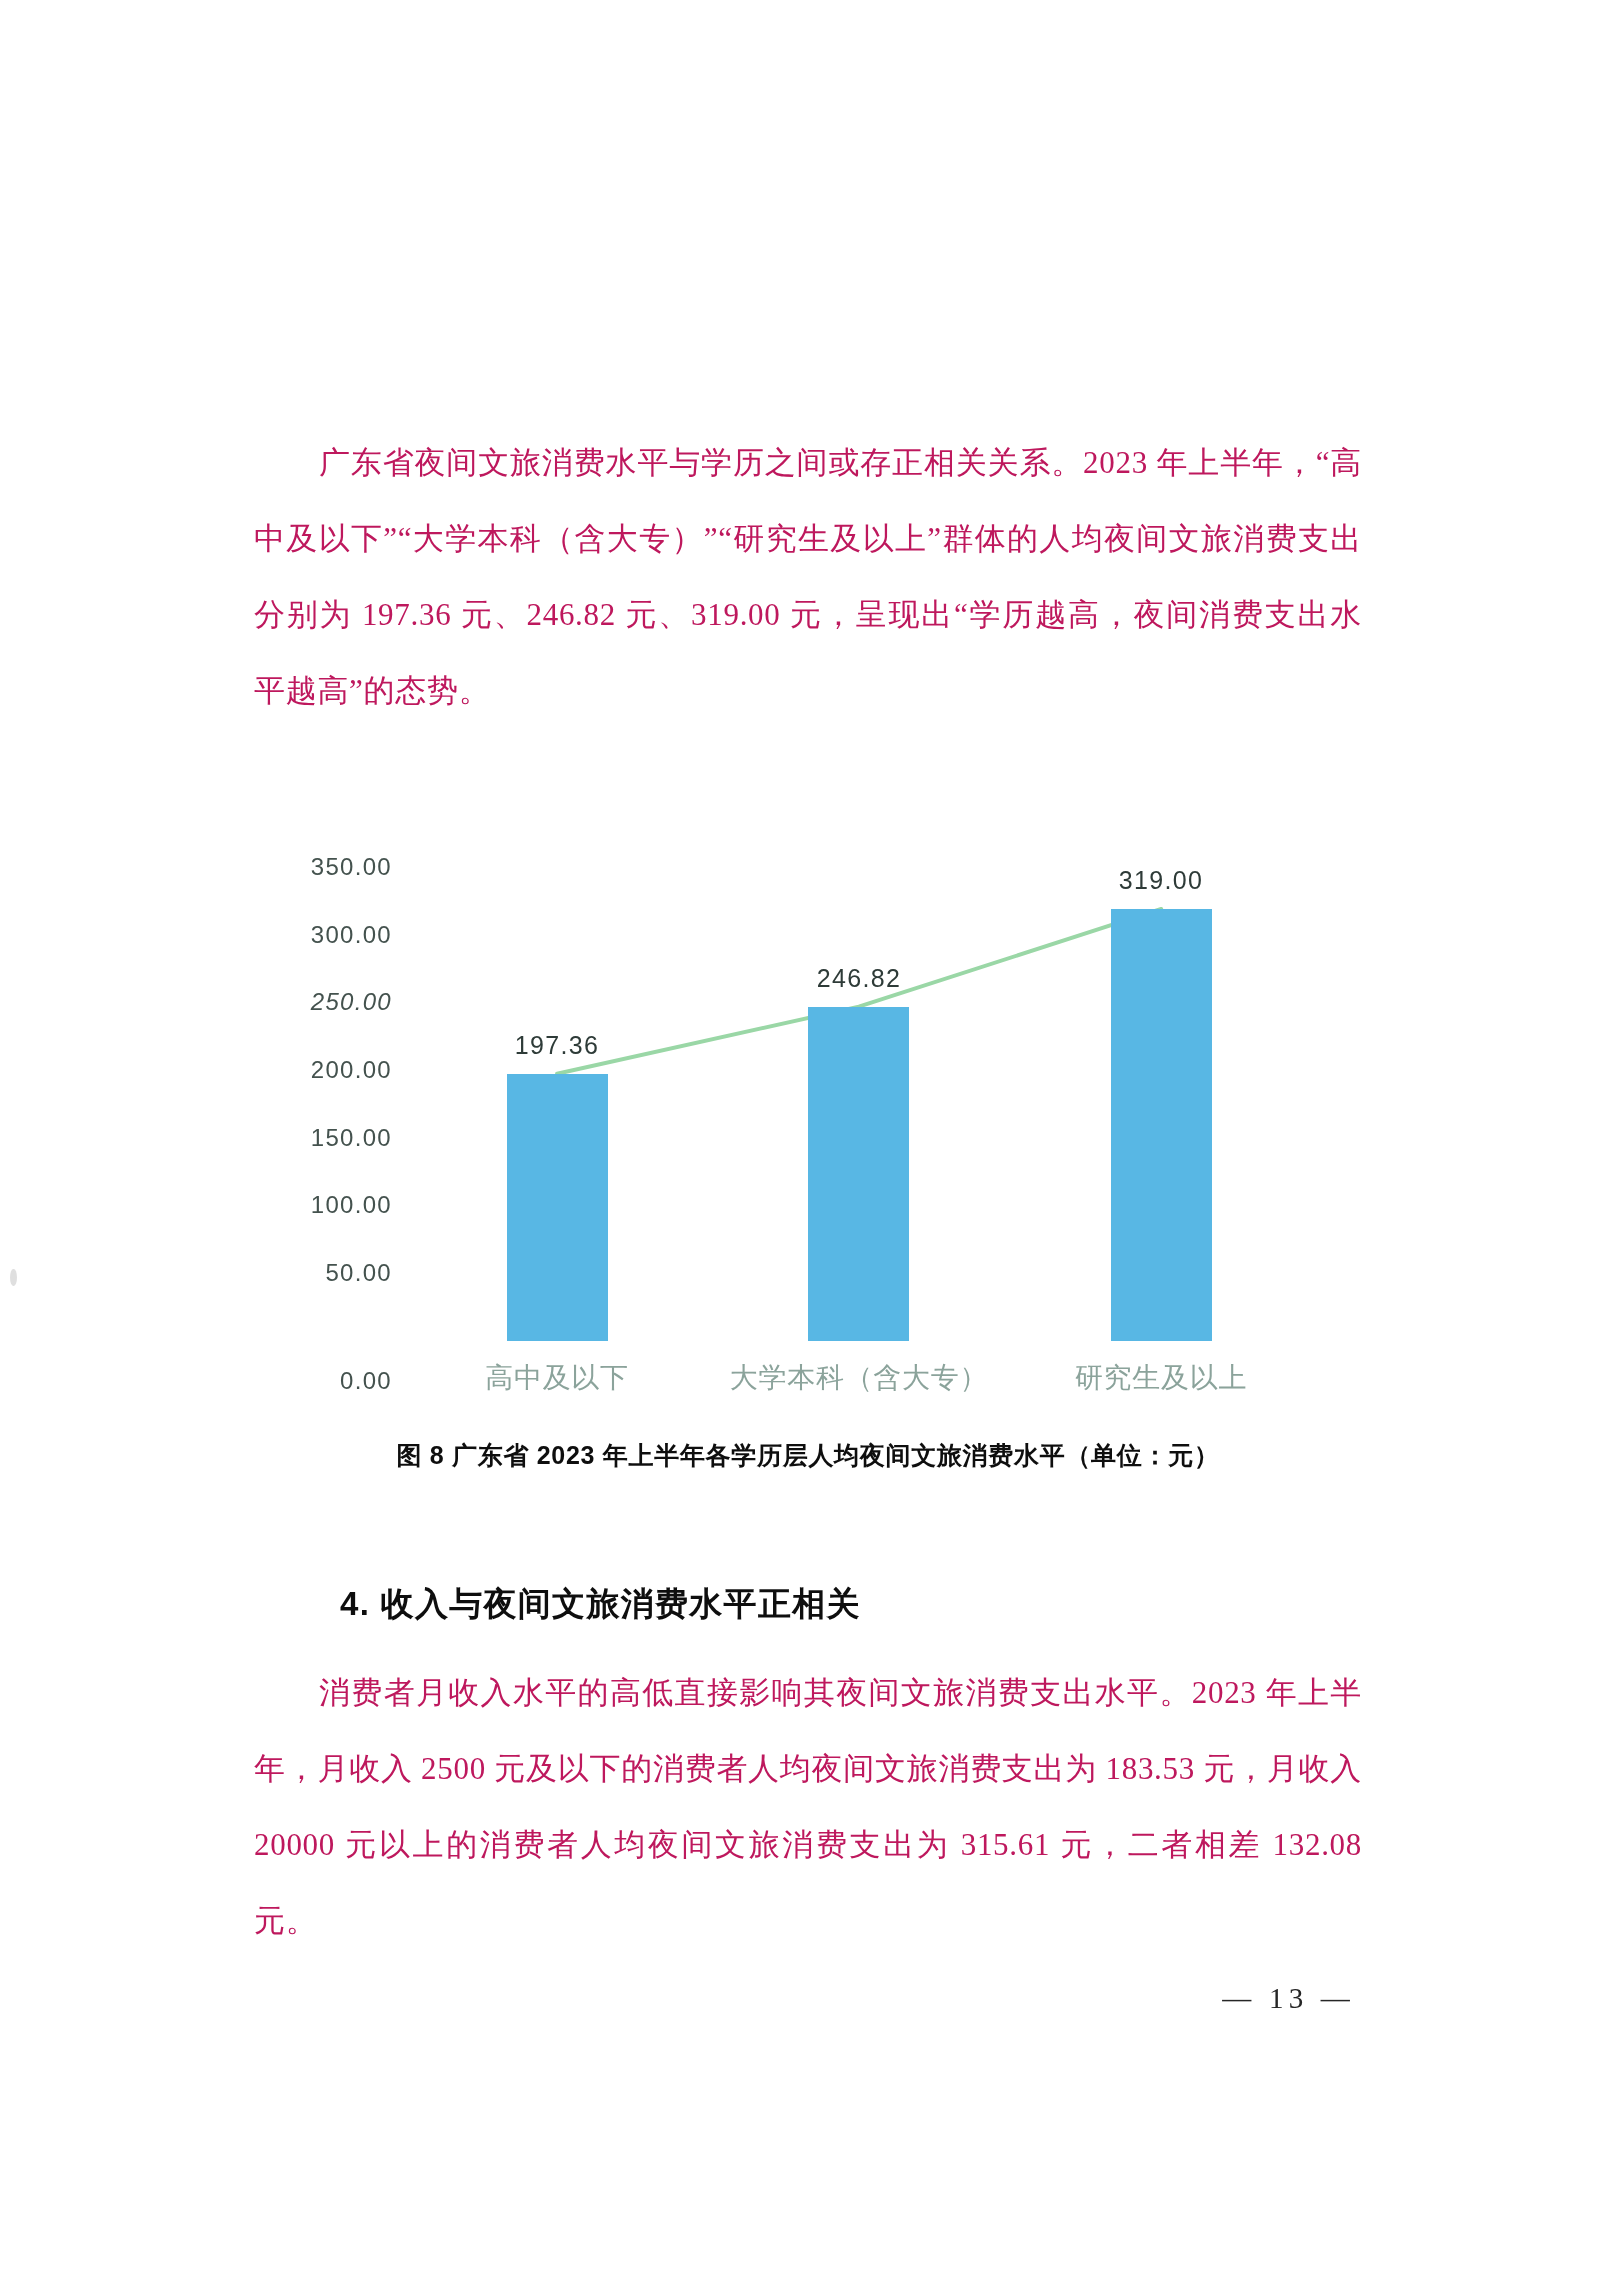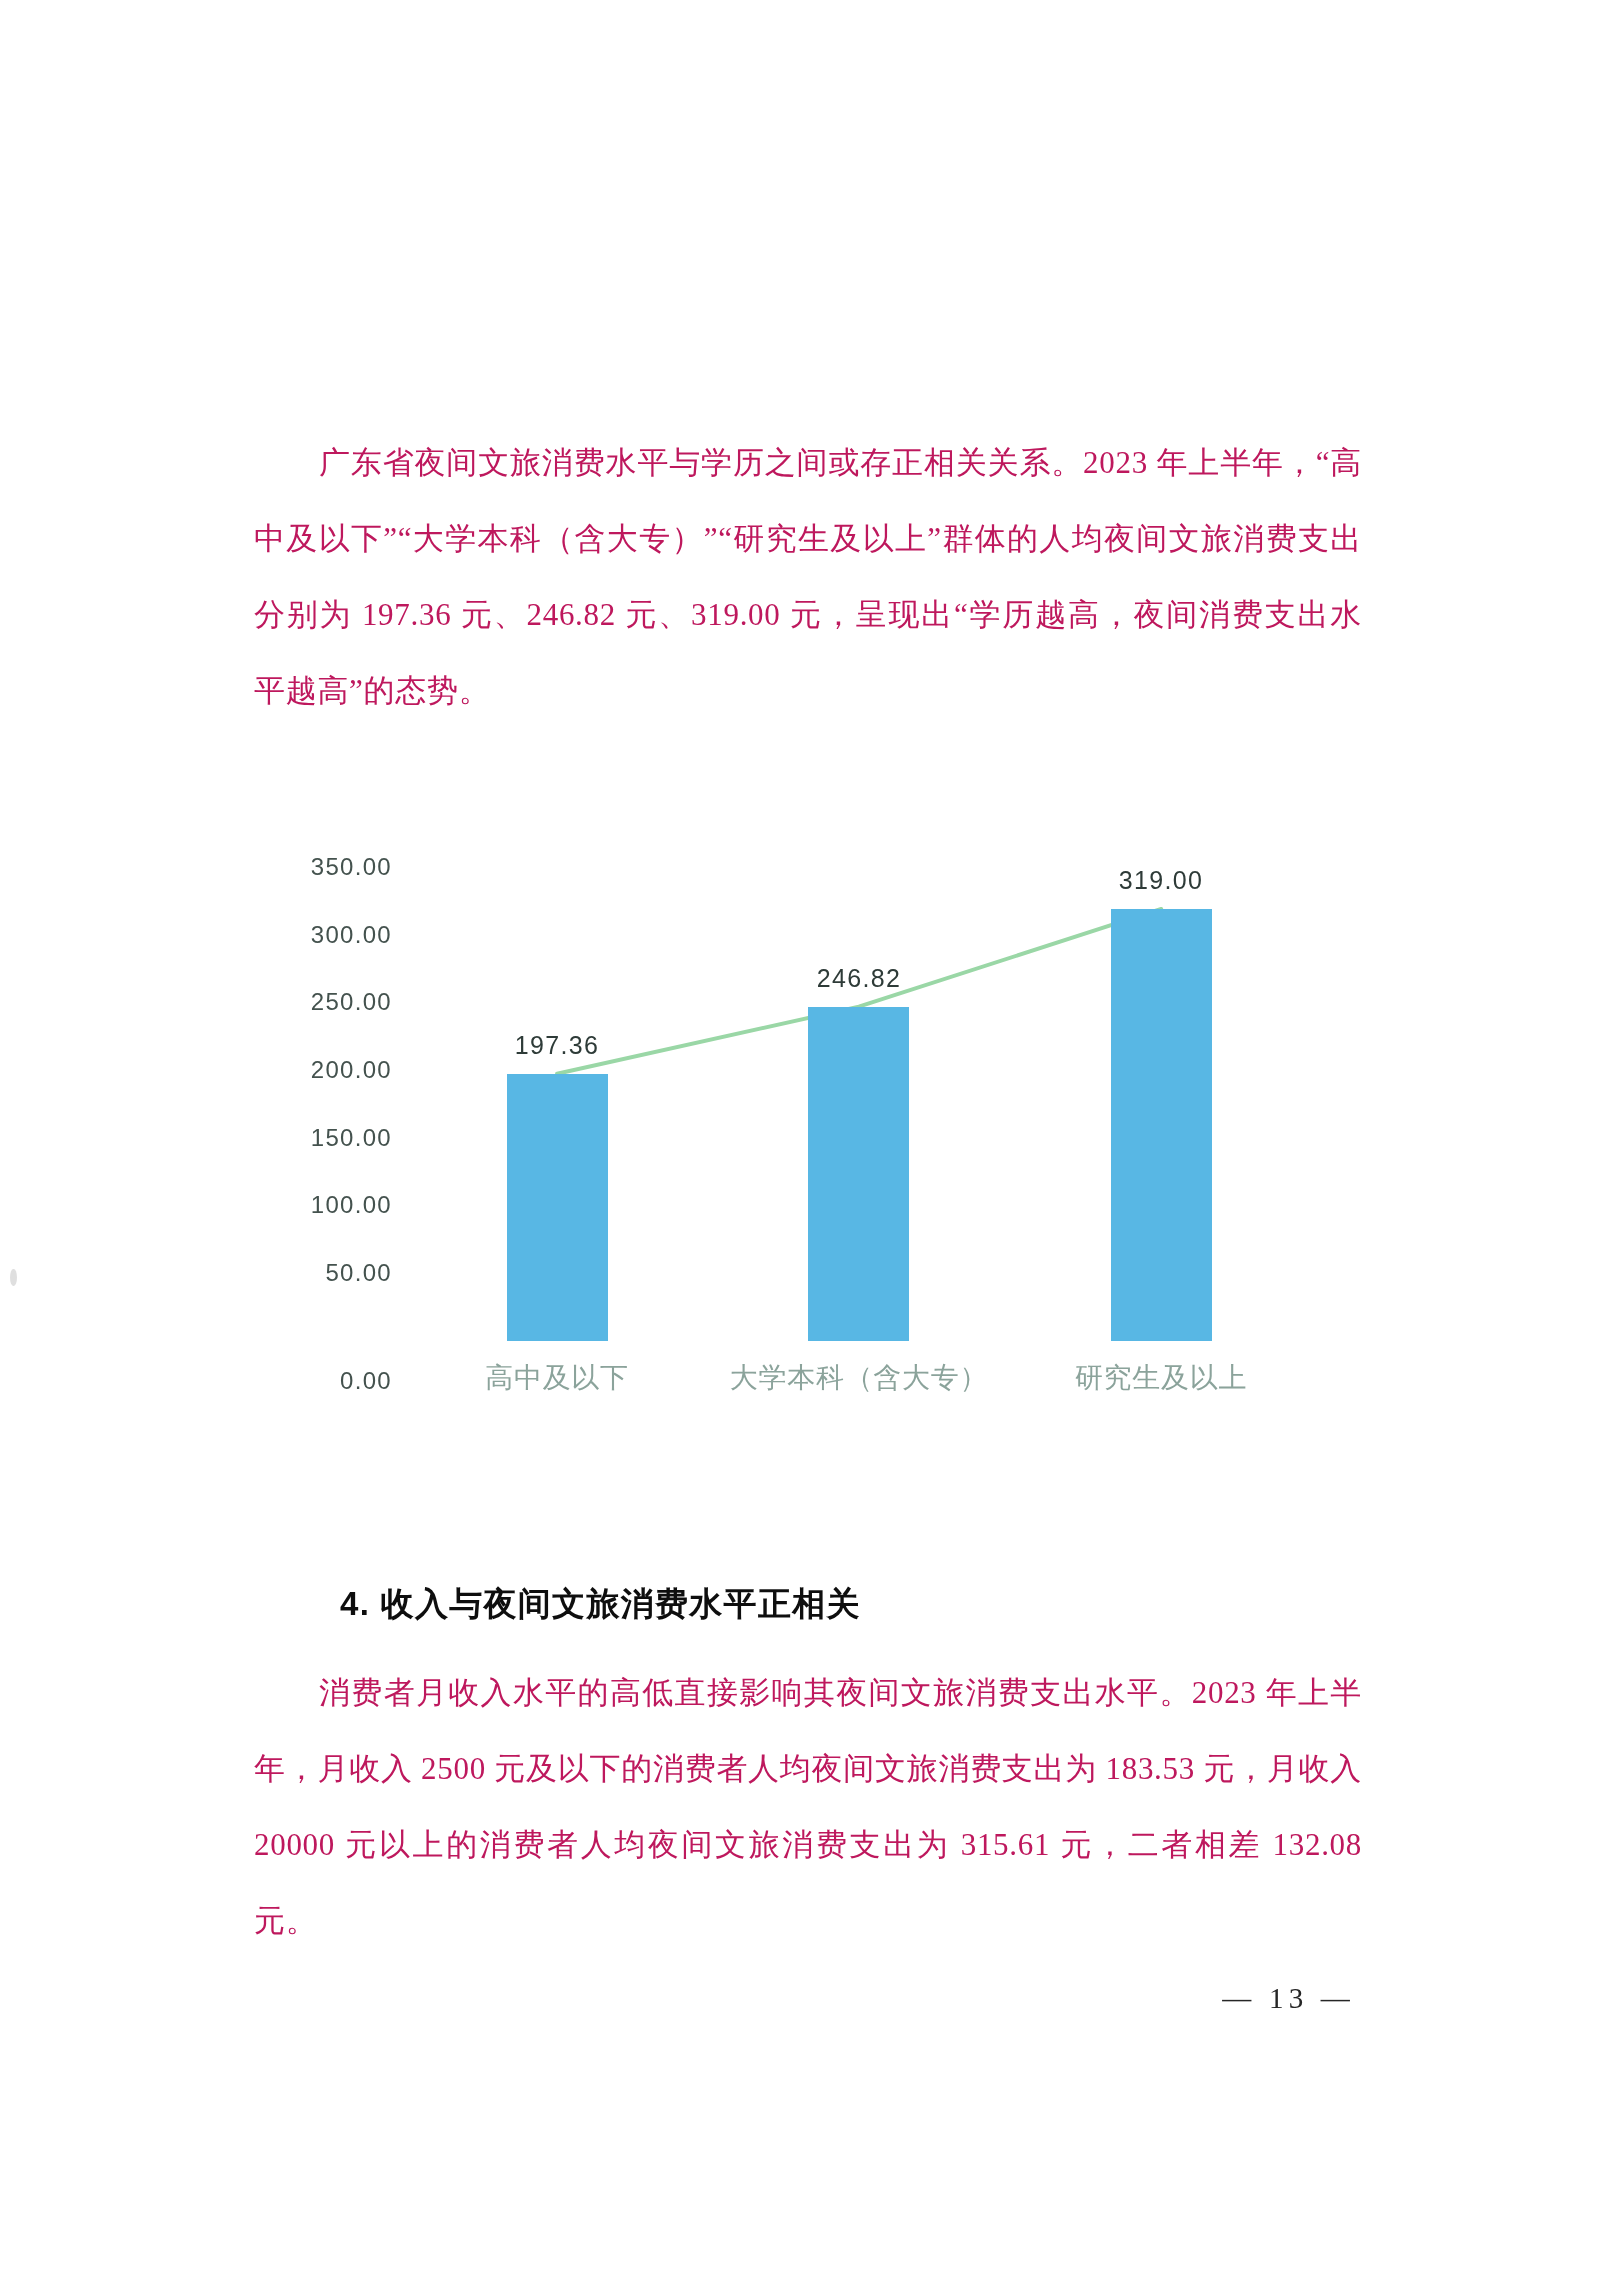--- a/index.html
+++ b/index.html
@@ -132,21 +132,21 @@
 
 <div class="page">
 
 
   <div id="par-3" class="body-par">广东省夜间文旅消费水平与学历之间或存正相关关系。2023 年上半年，“高中及以下”“大学本科（含大专）”“研究生及以上”群体的人均夜间文旅消费支出分别为 197.36 元、246.82 元、319.00 元，呈现出“学历越高，夜间消费支出水平越高”的态势。</div>
 
   <div class="chart">
     <div class="yaxis">
         <div class="ytick" style="top: 0px;">350.00</div>
         <div class="ytick" style="top: 68px;">300.00</div>
-        <div class="ytick" style="top: 135px;">250.00</div>
+        <div class="ytick" style="top: 135px; font-style: italic;">250.00</div>
         <div class="ytick" style="top: 203px;">200.00</div>
         <div class="ytick" style="top: 271px;">150.00</div>
         <div class="ytick" style="top: 338px;">100.00</div>
         <div class="ytick" style="top: 406px;">50.00</div>
         <div class="ytick" style="top: 474px; margin-top: 40px;">0.00</div>
       </div>
     <div class="plot">
       <svg class="trend-svg" viewBox="0 0 1410 727" preserveAspectRatio="none">
         <polyline points="198,317.05508571428567 661,214.31960000000004 1125,64.39142857142849" fill="none" stroke-width="6" stroke-linejoin="round" stroke-linecap="round" stroke="#9ad7a6"></polyline>
       </svg>
@@ -155,20 +155,21 @@
         <div class="bar" style="left: 380px; height: 334px; background: rgb(88, 183, 228);"></div>
         <div class="bar-label" style="left: 431px; bottom: 348px;">246.82</div>
         <div class="bar" style="left: 683px; height: 432px; background: rgb(88, 183, 228);"></div>
         <div class="bar-label" style="left: 733px; bottom: 446px;">319.00</div>
       </div>
   <div class="xtick" style="left: 259px;">高中及以下</div>
       <div class="xtick" style="left: 561px;">大学本科（含大专）</div>
       <div class="xtick" style="left: 863px;">研究生及以上</div>
     </div>
 
+  <div class="fig-caption">图 8 广东省 2023 年上半年各学历层人均夜间文旅消费水平（单位：元）</div>
 
   <div id="heading-4" class="sec-heading">4. 收入与夜间文旅消费水平正相关</div>
 
   <div id="par-4" class="body-par">消费者月收入水平的高低直接影响其夜间文旅消费支出水平。2023 年上半年，月收入 2500 元及以下的消费者人均夜间文旅消费支出为 183.53 元，月收入 20000 元以上的消费者人均夜间文旅消费支出为 315.61 元，二者相差 132.08 元。</div>
 
   <div class="page-num">— 13 —</div>
 
   <div class="scan-speck"></div>
 </div>
 

